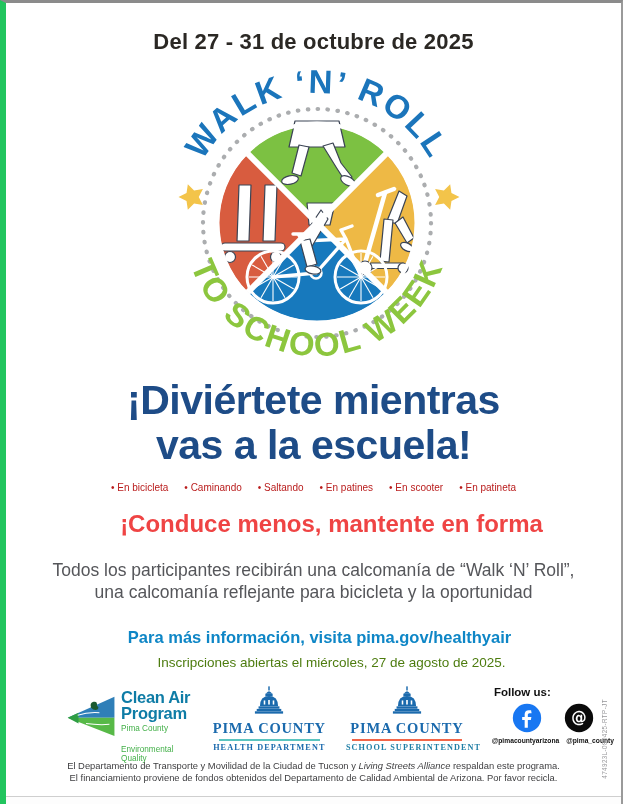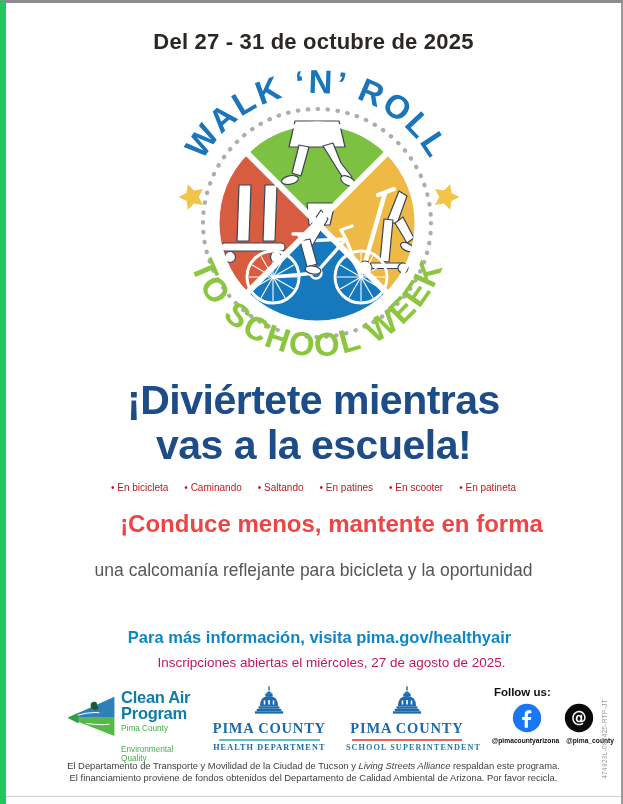--- a/index.html
+++ b/index.html
@@ -20,21 +20,21 @@
 
   .modes { top:479px; font-size:10px; color:#b91c1c; }
   .mode { margin:0 8px; white-space:nowrap; }
 
   .subhead { top:509px; font-size:24px; font-weight:bold; color:#ef4444; line-height:23px;padding-left:36px; }
 
   .body-text { top:556px; font-size:17.5px; color:#55565a; line-height:22px; }
 
   .info-line { top:625px; font-size:16.5px; font-weight:bold; color:#0e86c6;padding-left:12px; }
 
-  .registration-line { top:652px; font-size:13.5px; color:#be185d;padding-left:36px; }
+  .registration-line { top:652px; font-size:13.5px; color:#4d7c0f;padding-left:36px; }
 
   .footer-logos { top:683px; left:60px; right:40px; height:72px; display:flex; align-items:flex-start; }
 
   .clean-air { display:flex; align-items:flex-start; width:150px; margin-top:4px; }
   .ca-text { margin-left:5px; }
   .ca-line { font-size:16.5px; font-weight:bold; color:#0e7ca6; line-height:15.5px; letter-spacing:-0.3px; }
   .ca-sub { font-size:8.2px; color:#43b049; line-height:9px;margin-top:12px; }
   .ca-sub.first { margin-top:3px; }
 
   .pima-block { width:122px; text-align:center; margin-left:20px; }
@@ -153,20 +153,21 @@
     <div>vas a la escuela!</div>
   </div>
 
   <div class="abs ctr modes"><span class="mode">• En bicicleta</span><span class="mode">• Caminando</span><span class="mode">• Saltando</span><span class="mode">• En patines</span><span class="mode">• En scooter</span><span class="mode">• En patineta</span></div>
 
   <div class="abs ctr subhead">
     <div>¡Conduce menos, mantente en forma</div>
   </div>
 
   <div class="abs ctr body-text">
+    <div>Todos los participantes recibirán una calcomanía de “Walk ‘N’ Roll”,</div>
     <div>una calcomanía reflejante para bicicleta y la oportunidad</div>
   </div>
 
   <div class="abs ctr info-line">Para más información, visita pima.gov/healthyair</div>
 
   <div class="abs ctr registration-line">Inscripciones abiertas el miércoles, 27 de agosto de 2025.</div>
 
   <div class="abs footer-logos">
 
     <div class="clean-air">

